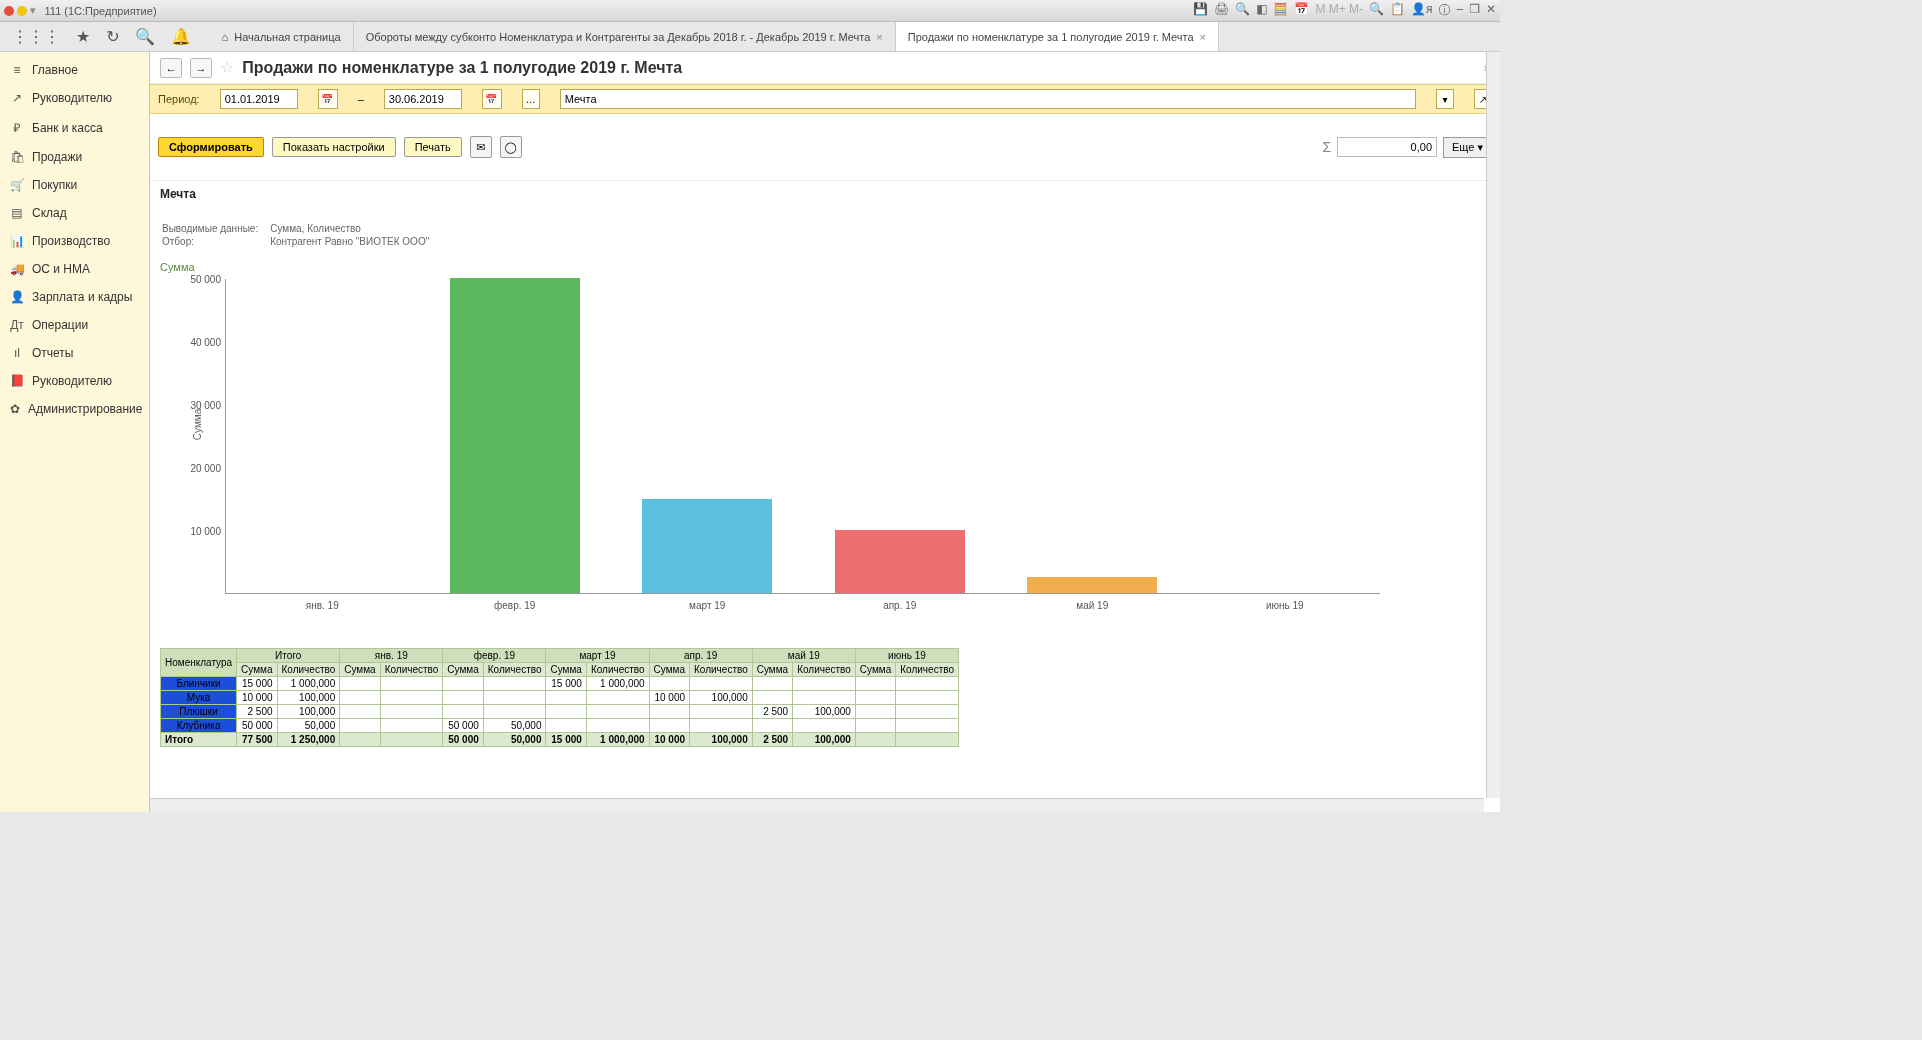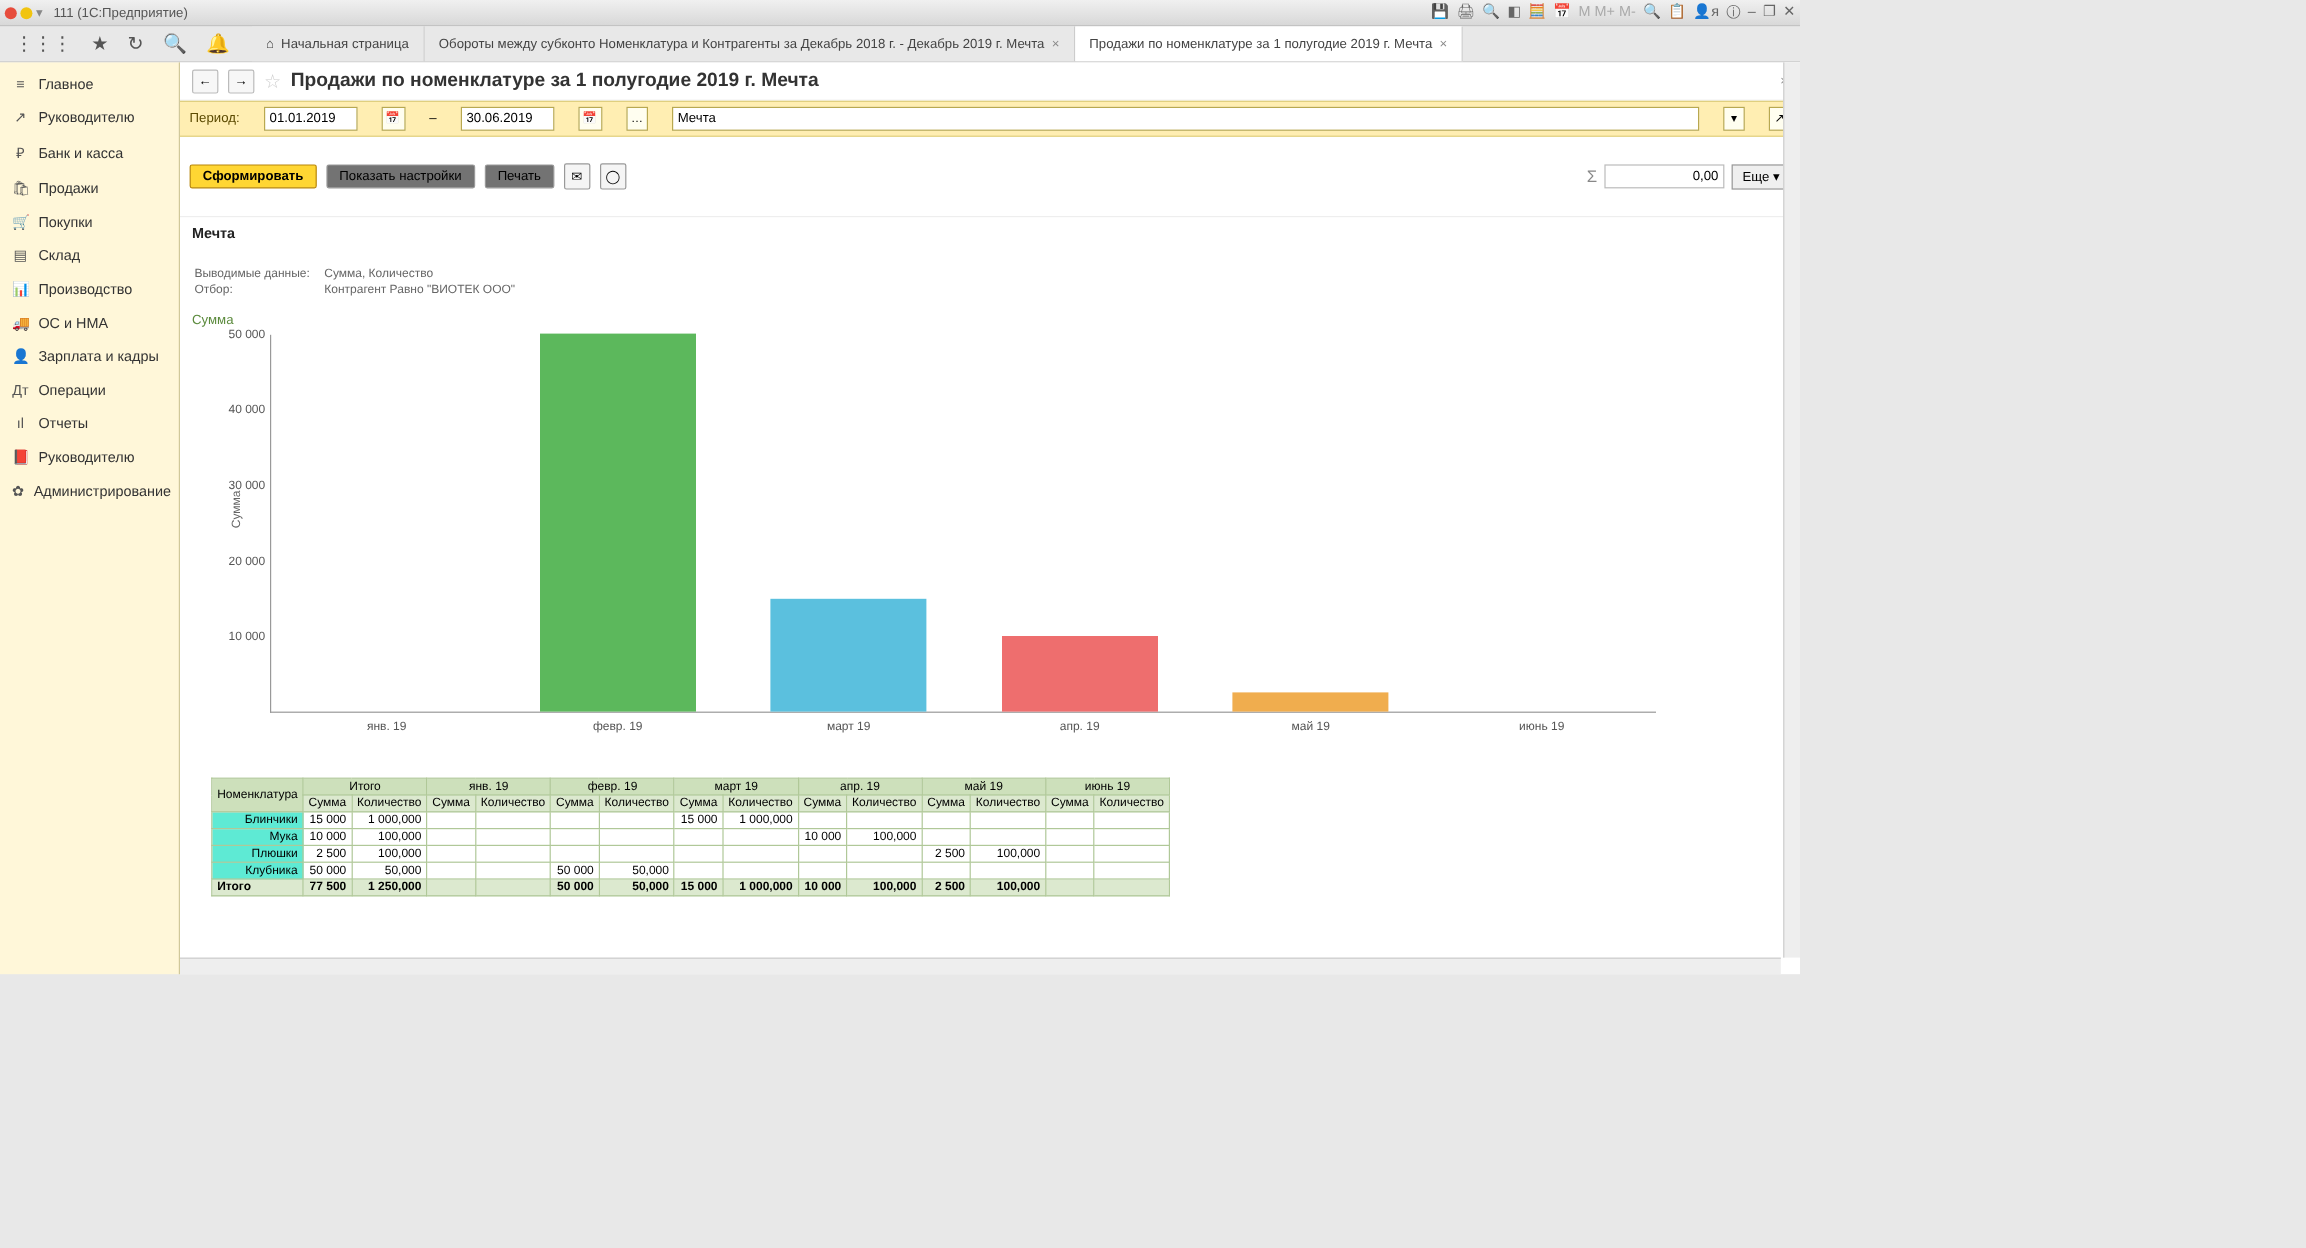--- a/index.html
+++ b/index.html
@@ -40,21 +40,21 @@
 .filterbar { background: #ffeeb2; padding: 4px 8px; display: flex; align-items: center; gap: 20px; font-size: 11px; border-top:1px solid #e0cf7f; border-bottom:1px solid #e0cf7f; }
 .filterbar label { color: #5b4a00; }
 .filterbar input[type=text] { height: 20px; border: 1px solid #b8a850; padding: 0 4px; font-size: 11px; background:#fff; }
 .datein { width: 78px; }
 .calbtn { width: 20px; height: 20px; border: 1px solid #b8a850; background: #fffef0; cursor:pointer; font-size:10px; }
 .orgin { flex:1; }
 .smbtn { width:18px; height:20px; border:1px solid #b8a850; background:#fffef0; cursor:pointer; font-size:10px; }
 
 
 .actionbar { padding: 22px 8px; display: flex; align-items: center; gap: 8px; border-bottom: 1px solid #eee; }
-.btn { border: 1px solid #999; background: #737373; padding: 3px 10px; font-size: 11px; cursor: pointer; border-radius:2px;}
+.btn { border: 1px solid #999; background: #fef9c3; padding: 3px 10px; font-size: 11px; cursor: pointer; border-radius:2px;}
 .btn.primary { background: #ffd633; border-color: #b8860b; font-weight: bold; }
 .iconbtn { width: 22px; height: 22px; border:1px solid #999; background:#f5f5f5; cursor:pointer; font-size:11px; border-radius:2px;}
 .actionbar .right { margin-left: auto; display: flex; gap: 6px; align-items: center; }
 .sumlbl { font-size: 14px; color:#888; }
 .sumfld { width: 100px; height: 20px; border:1px solid #bbb; text-align:right; padding:0 4px; font-size:11px; }
 .morebtn { border:1px solid #999; padding:3px 8px; font-size:11px; cursor:pointer; }
 
 
 .reportbody { flex:1; overflow:auto; padding: 6px 10px 20px 10px; position:relative; }
 .rpthead { font-size: 12px; }
@@ -68,24 +68,24 @@
 
 .chartwrap { display:flex; margin-top: 6px; position:relative; }
 .chart { position: relative; width: 1200px; height: 345px; margin-left: 20px; }
 .yaxis { position:absolute; left:0; top:0; bottom:30px; width:45px; }
 .ytick { position:absolute; right:4px; font-size:10px; color:#555; transform:translateY(50%); }
 .plot { position:absolute; left:45px; right:0; top:0; bottom:30px; border-left:1px solid #999; border-bottom:1px solid #999; }
 .xcat { position:absolute; bottom:-18px; font-size:10px; color:#555; transform:translateX(-50%); }
 .bar { position:absolute; bottom:0; }
 
 
-.datatable { margin-top: 24px; border-collapse: collapse; font-size: 10px; margin-left: 16px; }
+.datatable { margin-top: 24px; border-collapse: collapse; font-size: 10px; }
 .datatable th, .datatable td { border: 1px solid #b0c898; padding: 1px 4px; text-align:right; white-space:nowrap; }
 .datatable th { background: #dce9cf; font-weight:normal; text-align:center; }
-.datatable .rowhdr { text-align:right; background:#5eead4; }
+.datatable .rowhdr { text-align:center; background:#1d4ed8; }
 .datatable .total td { font-weight:bold; background:#dce9cf; }
 .datatable .total .rowhdr { background:#dce9cf; text-align:left; }
 .hdr1 { background:#cde0bb !important; }
 
 
 .hscroll { position:absolute; bottom:0; left:0; right:16px; height:14px; background:#eee; border-top:1px solid #ccc; }
 .vscroll { position:absolute; right:0; top:0; bottom:14px; width:14px; background:#eee; border-left:1px solid #ccc; }
 </style>
 </head>
 <body>

